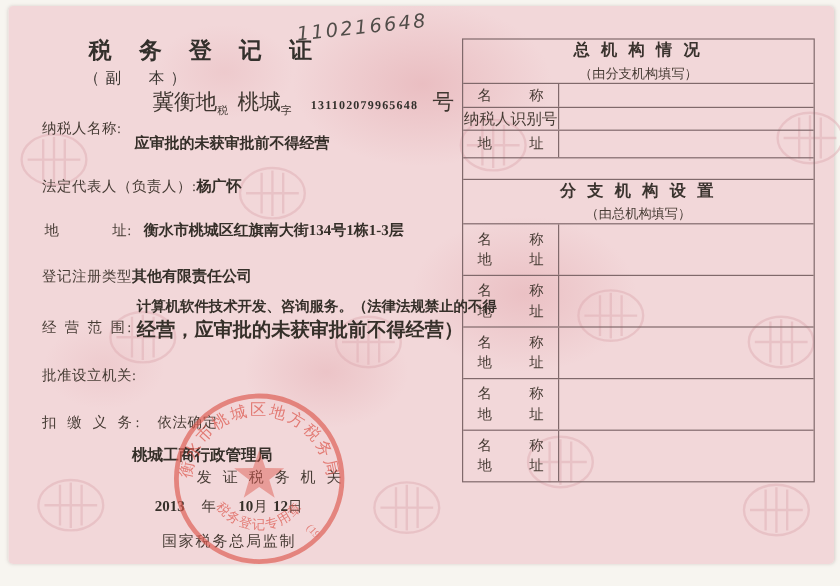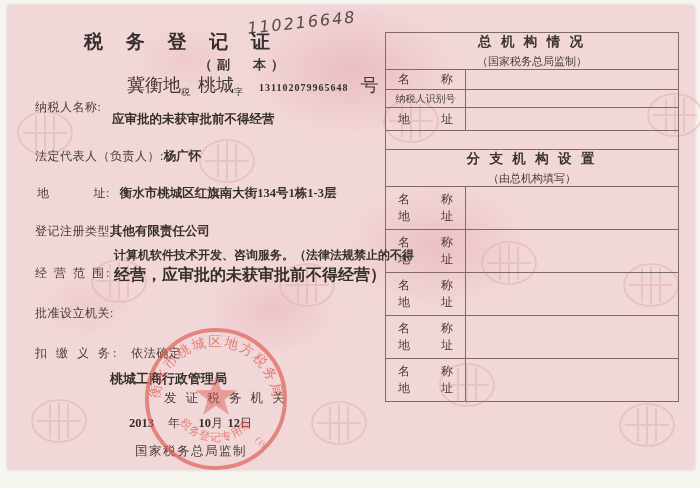--- a/index.html
+++ b/index.html
@@ -26,24 +26,24 @@
   }
   .abs { position:absolute; }
   .lbl { font-size:12px; letter-spacing:.5px; color:#473c35; }
   .val { font-size:12.5px; font-weight:bold; color:#352f29; }
   .nowrap { white-space:nowrap; }
 
   
   .wm { position:absolute; opacity:.5; pointer-events:none; }
 
   
-  .title   { left:58px; top:24px; width:224px; text-align:center;
+  .title   { left:58px; top:24px; width:224px; 
              font-size:19px; font-weight:bold; letter-spacing:9px; text-indent:9px; color:#33302c; }
-  .subtitle{ left:58px; top:51px; width:224px; text-align:right;
-             font-size:13px; font-weight:bold; letter-spacing:5px; text-indent:5px; color:#3a3531; }
+  .subtitle{ left:58px; top:51px; width:224px; text-align:left;
+             font-size:13px; font-weight:normal; letter-spacing:5px; text-indent:5px; color:#3a3531; }
   .handno  { left:240px; top:8px; font-family:"DejaVu Sans",sans-serif; font-style:italic;
              font-size:16px; letter-spacing:2px; color:#514d49; transform:rotate(-6deg); }
 
   .serial { left:120px; top:68px; display:flex; align-items:baseline; white-space:nowrap; }
   .serial .seg  { font-size:18px; }
   .serial .sub  { font-size:9px; position:relative; top:4px; margin-right:8px; }
   .serial .num  { font-size:10px; font-weight:bold; letter-spacing:1px; margin:0 12px 0 8px; color:#33302c; }
 
   
   .rtable {
@@ -51,21 +51,21 @@
     border:1px solid #80696b; display:flex; flex-direction:column; z-index:2;
   }
   .trow { display:flex; border-top:1px solid #80696b; }
   .trow:first-child { border-top:none; }
   .thead { flex-direction:column; justify-content:center; align-items:center; }
   .thead .t1 { font-size:13.5px; font-weight:bold; letter-spacing:3px; color:#3a332e; }
   .thead .t2 { font-size:11px; margin-top:3px; color:#473c35; }
   .lcell { width:80px; border-right:1px solid #80696b; display:flex;
            align-items:center; justify-content:center; font-size:12px; color:#473c35; }
   .lcell.spread { justify-content:space-between; padding:0 12px; }
-  .lcell.small { font-size:10px; letter-spacing:0; }
+  .lcell.small { font-size:13px; letter-spacing:0; }
   .vcell { flex:1; }
   .pairlab { width:80px; border-right:1px solid #80696b; display:flex; flex-direction:column;
              justify-content:space-around; padding:4px 12px; font-size:12px; color:#473c35; }
   .pairlab .pl { display:flex; justify-content:space-between; }
 
   
   .seal { position:absolute; left:132px; top:318px; width:152px; height:152px; z-index:4; opacity:.78; }
 
   
   .z5 { z-index:5; }
@@ -199,21 +199,21 @@
       <span class="lbl" style="margin:0 14px 0 10px">年</span>
       <span class="val">10</span><span class="lbl">月</span>
       <span class="val" style="margin-left:0">12</span><span class="lbl">日</span>
     </div>
 
     <div class="abs lbl nowrap" style="left:128px;top:438px;letter-spacing:1.5px;font-size:12.5px">国家税务总局监制</div>
 
     <div class="rtable">
       <div class="trow thead" style="height:44px">
         <div class="t1">总 机 构 情 况</div>
-        <div class="t2">（国家税务总局监制）</div>
+        <div class="t2">（由分支机构填写）</div>
       </div>
       <div class="trow" style="height:27px">
         <div class="lcell spread">
           <span>名</span>
             <span>称</span>
         </div>
           <div class="vcell"></div>
       </div>
       <div class="trow" style="height:24px">
         <div class="lcell small">纳税人识别号</div>

